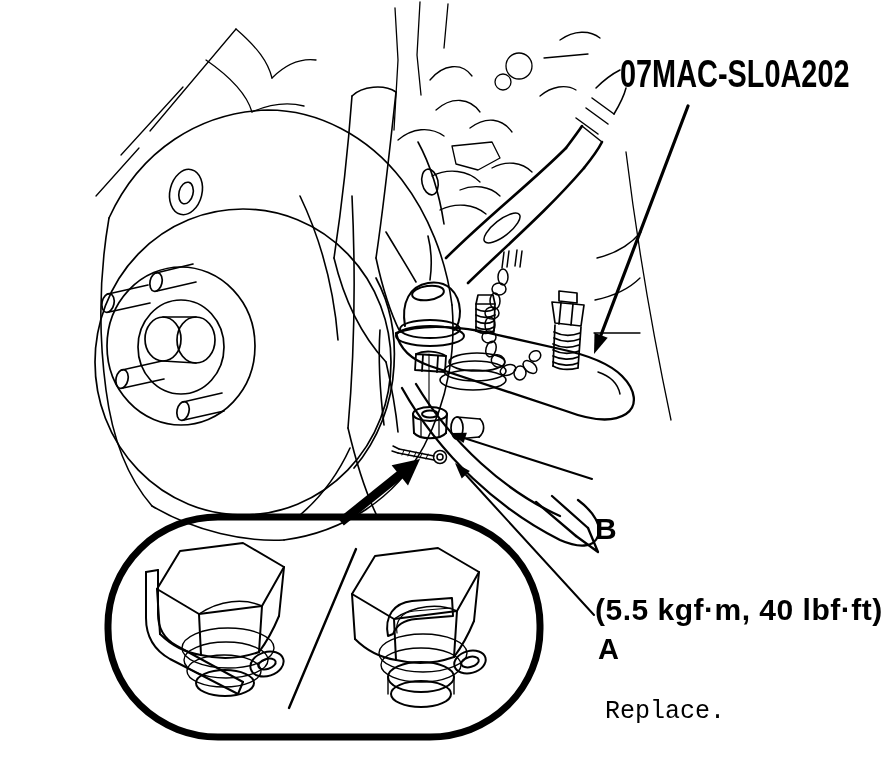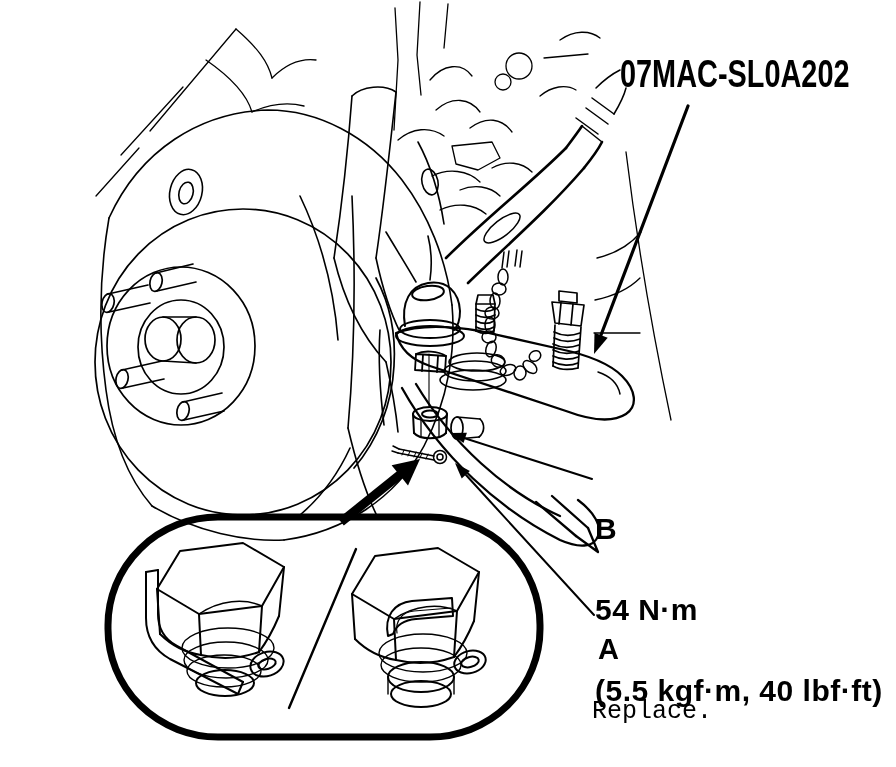--- a/index.html
+++ b/index.html
@@ -13,21 +13,21 @@
     left:620px;top:55px;font-weight:bold;font-size:38px;line-height:38px;
     transform:scaleX(0.76);transform-origin:0 0;
   }
   #callout-b{
     left:595px;top:461px;font-weight:bold;font-size:30px;line-height:27px;
     letter-spacing:0.5px;
   }
   #callout-a{left:592px;top:599px;}
   #callout-a .letter{font-weight:bold;font-size:29px;line-height:28px;padding-left:6px;}
   #callout-a .note{
-    font-family:"Liberation Mono",monospace;font-size:25px;line-height:26px;
+    font-family:"Liberation Mono",monospace;font-size:25px;line-height:26px;margin-left:13px;
   }
 </style>
 </head>
 <body>
 
 <svg id="art" width="896" height="767" viewBox="0 0 896 767">
   <g stroke="#000" fill="none" stroke-width="1.5" stroke-linecap="round" stroke-linejoin="round">
 
     <g stroke-width="1.3">
       <path d="M150,131 L236,29"></path>
@@ -278,20 +278,19 @@
       <path d="M341,522 L402,473" stroke-width="9" stroke-linecap="butt"></path>
       <polygon points="420,459 408,485.5 391.6,465.3" fill="#000" stroke="none"></polygon>
     </g>
   </g>
 </svg>
 
 <div id="tool-label" class="label">07MAC-SL0A202</div>
 
 <div id="callout-b" class="label">
   <div>B</div>
-  <div>54 N·m</div>
   <div>(5.5 kgf·m, 40 lbf·ft)</div>
 </div>
 
 <div id="callout-a" class="label">
   <div class="letter">A</div>
   <div class="note">Replace.</div>
 </div>
 
 </body></html>

